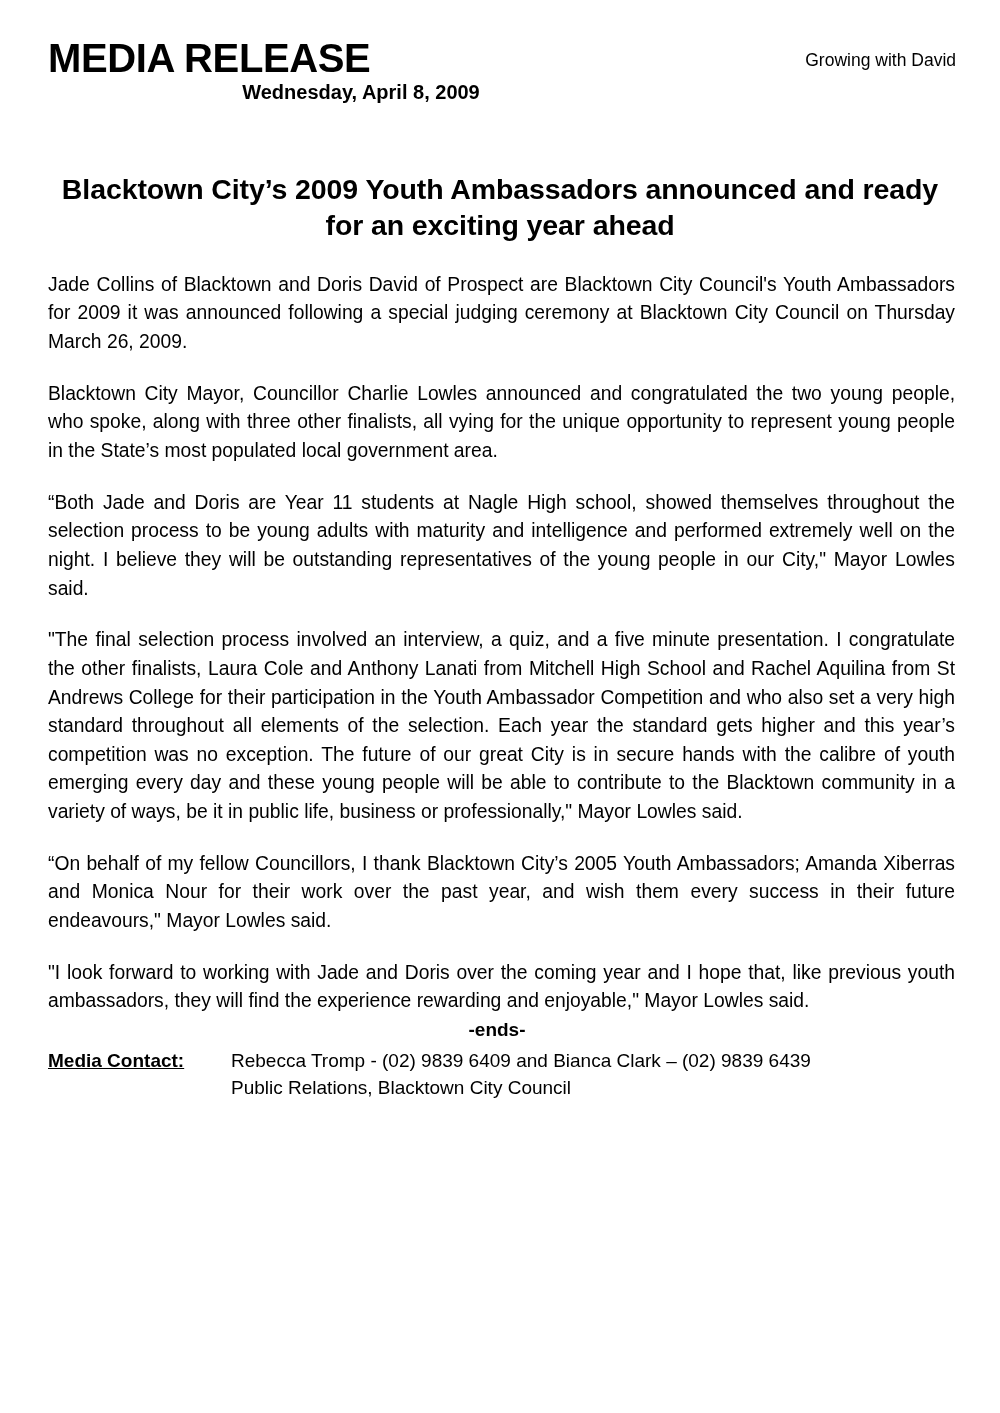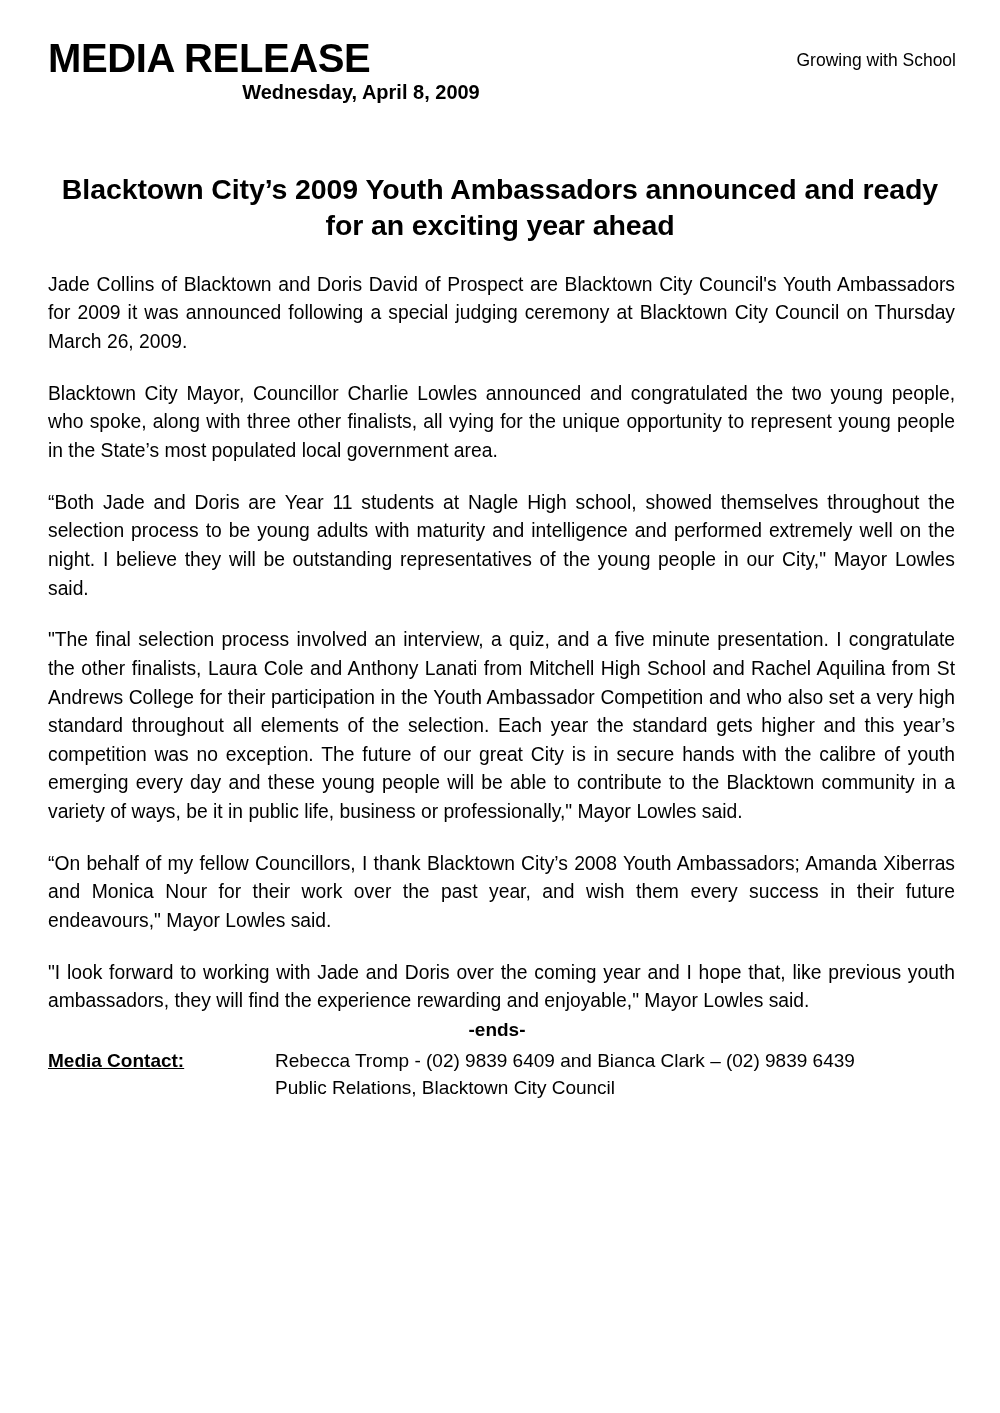--- a/index.html
+++ b/index.html
@@ -112,21 +112,20 @@
     padding-right: 50px;
     margin-left: 44px;
   }
 
   
   .contact {
     margin-top: 8px;
     padding: 0 45px 0 48px;
     display: flex;
     align-items: flex-start;
-    gap: 44px;
   }
   .contact-label {
     font-size: 19px;
     font-weight: bold;
     text-decoration: underline;
     line-height: 1.44;
     white-space: nowrap;
     flex: 0 0 auto;
     width: 183px;
   }
@@ -139,35 +138,35 @@
   }
 </style>
 </head>
 <body>
 
 <div class="page">
 
   <div class="header">
     <div class="masthead-row">
       <div class="masthead">MEDIA RELEASE</div>
-      <div class="tagline">Growing with School</div>
+      <div class="tagline">Growing with David</div>
       <div class="date-line">Wednesday, April 8, 2009</div>
     </div>
   </div>
 
   <div class="titles">
     <h1 class="doc-title">Blacktown City’s 2009 Youth Ambassadors announced and ready for an exciting year ahead</h1>
   </div>
 
   <div class="body-col">
     <p class="para">Jade Collins of Blacktown and Doris David of Prospect are Blacktown City Council's Youth Ambassadors for 2009 it was announced following a special judging ceremony at Blacktown City Council on Thursday March 26, 2009.</p>
     <p class="para">Blacktown City Mayor, Councillor Charlie Lowles announced and congratulated the two young people, who spoke, along with three other finalists, all vying for the unique opportunity to represent young people in the State’s most populated local government area.</p>
     <p class="para">“Both Jade and Doris are Year 11 students at Nagle High school, showed themselves throughout the selection process to be young adults with maturity and intelligence and performed extremely well on the night. I believe they will be outstanding representatives of the young people in our City," Mayor Lowles said.</p>
     <p class="para">"The final selection process involved an interview, a quiz, and a five minute presentation. I congratulate the other finalists, Laura Cole and Anthony Lanati from Mitchell High School and Rachel Aquilina from St Andrews College for their participation in the Youth Ambassador Competition and who also set a very high standard throughout all elements of the selection. Each year the standard gets higher and this year’s competition was no exception. The future of our great City is in secure hands with the calibre of youth emerging every day and these young people will be able to contribute to the Blacktown community in a variety of ways, be it in public life, business or professionally," Mayor Lowles said.</p>
-    <p class="para">“On behalf of my fellow Councillors, I thank Blacktown City’s 2008 Youth Ambassadors; Amanda Xiberras and Monica Nour for their work over the past year, and wish them every success in their future endeavours," Mayor Lowles said.</p>
+    <p class="para">“On behalf of my fellow Councillors, I thank Blacktown City’s 2005 Youth Ambassadors; Amanda Xiberras and Monica Nour for their work over the past year, and wish them every success in their future endeavours," Mayor Lowles said.</p>
     <p class="para">"I look forward to working with Jade and Doris over the coming year and I hope that, like previous youth ambassadors, they will find the experience rewarding and enjoyable," Mayor Lowles said.</p>
   </div>
 
   <div class="ends">-ends-</div>
 
   <div class="contact">
     <div class="contact-label">Media Contact:</div>
     <div class="contact-lines">
       <div class="contact-line">Rebecca Tromp - (02) 9839 6409 and Bianca Clark – (02) 9839 6439</div>
       <div class="contact-line">Public Relations, Blacktown City Council</div>

